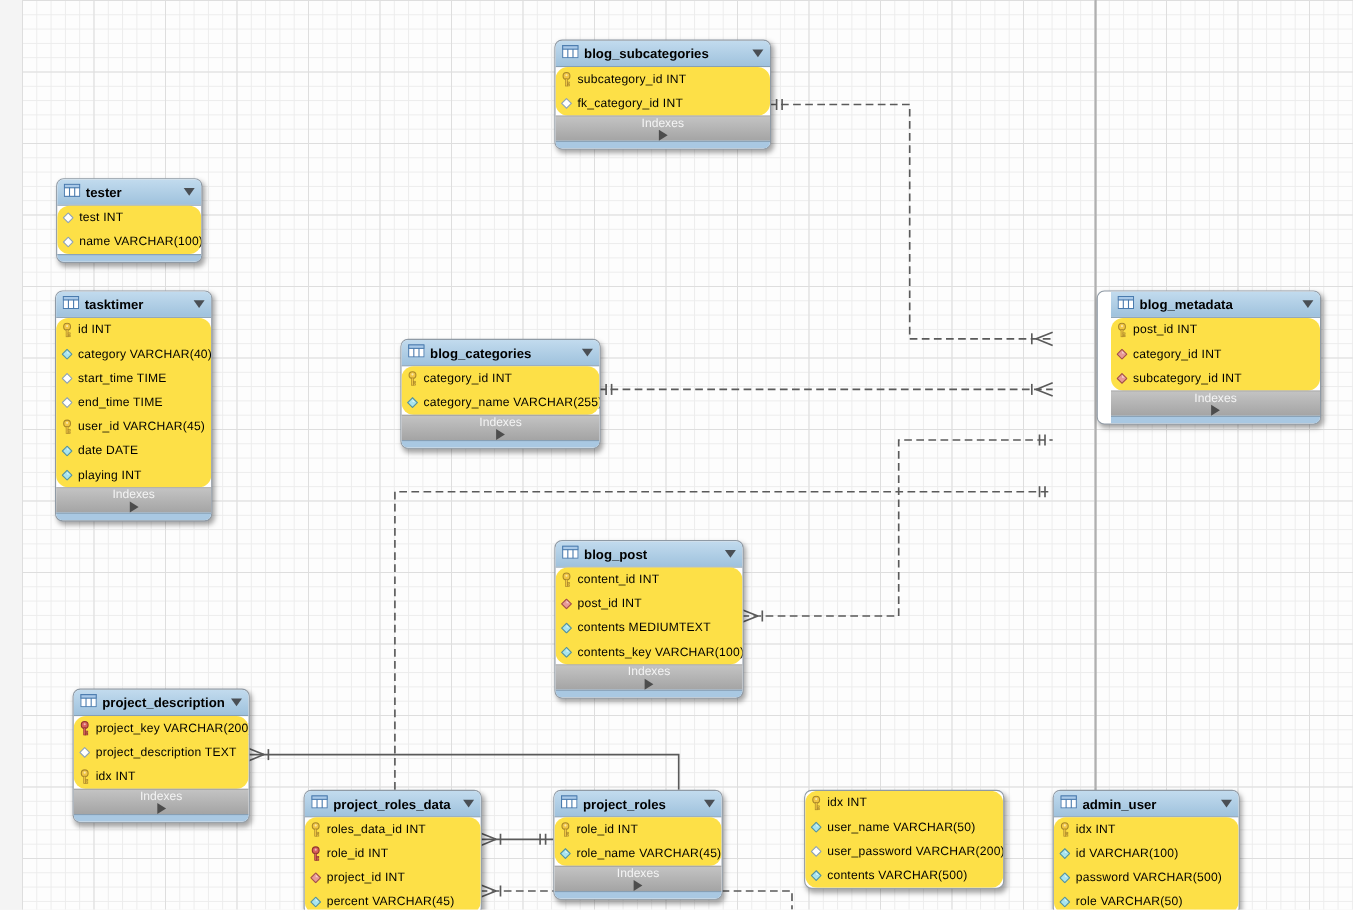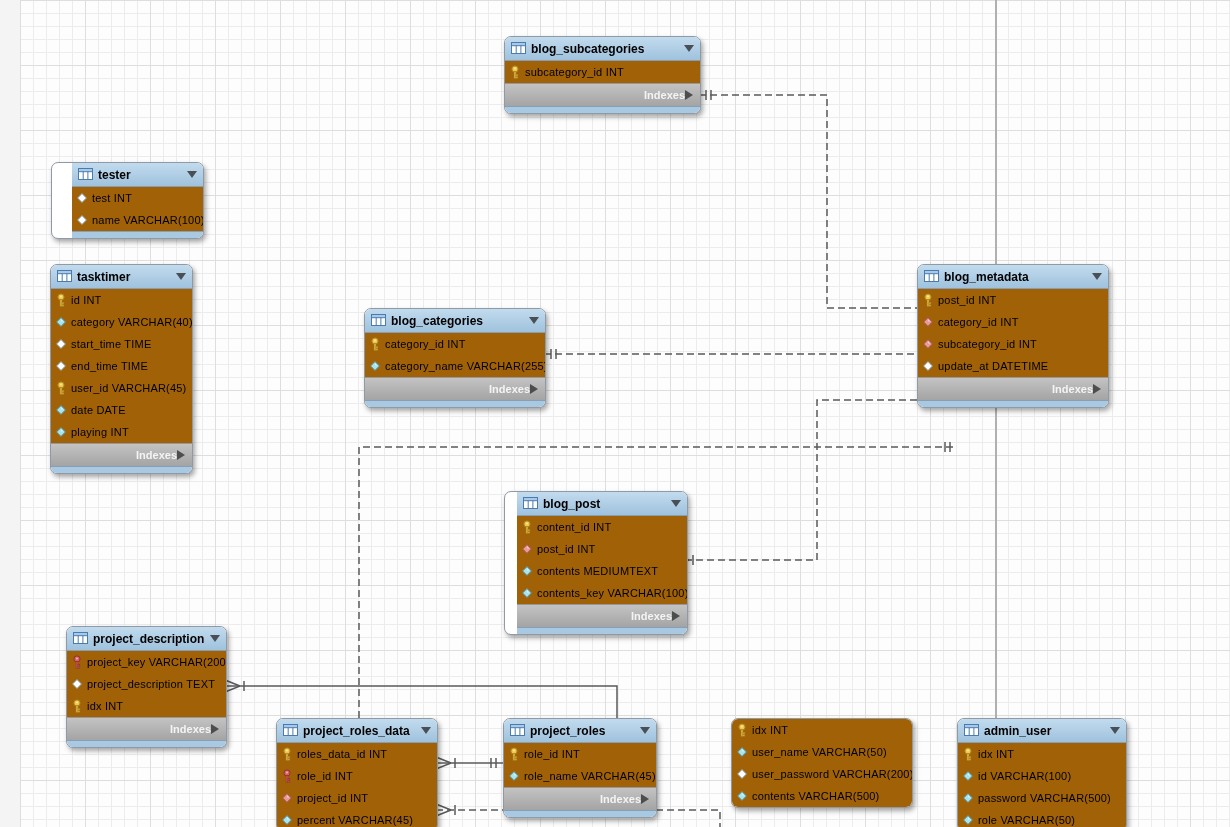--- a/index.html
+++ b/index.html
@@ -23,28 +23,28 @@
     background:#fff;overflow:hidden;
     font-size:11px;color:#000;
   }
   .db-header{
     height:23px;display:flex;align-items:center;gap:5px;padding:0 6px;
     background:linear-gradient(#c2dbee,#9fc2dd);
     border-bottom:1px solid #879fb4;
   }
   .db-title{font-weight:bold;font-size:12px;flex:1 1 auto;white-space:nowrap;overflow:hidden;}
   .tri-down{width:0;height:0;border-left:5px solid transparent;border-right:5px solid transparent;border-top:7px solid #4a4f55;flex:0 0 auto;}
-  .db-rows{background:#a16207;}
+  .db-rows{background:#fde047;border-radius:11px;}
   .db-row{height:22px;display:flex;align-items:center;gap:5px;padding:0 5px;white-space:nowrap;letter-spacing:.2px;}
   .db-row .col-icon{flex:0 0 auto;display:flex;align-items:center;}
   .db-indexes{
     height:22px;display:flex;align-items:center;justify-content:flex-end;padding:0 7px;
     background:linear-gradient(#c3c3c3,#a4a4a4);
     border-top:1px solid #979797;
-    color:#f4f4f4;font-weight:bold;
+    color:#f4f4f4;font-weight:normal;flex-direction:column;
   }
   .tri-right{width:0;height:0;border-top:5px solid transparent;border-bottom:5px solid transparent;border-left:8px solid #4d4d4d;}
   .db-footer-strip{height:6px;background:#a9c8e2;border-top:1px solid #879fb4;}
 </style>
 </head>
 <body>
 
 <div class="canvas">
   <div class="page-line" style="left: 975px;"></div>
 <svg class="rel-layer" width="1230" height="827">
@@ -117,28 +117,37 @@
             <svg width="10" height="14" viewBox="0 0 10 14">
               <circle cx="5" cy="4" r="3.1" fill="#f2c744" stroke="#a8862a"></circle>
               <circle cx="5" cy="3.4" r="1" fill="#ffffff" fill-opacity="0.55"></circle>
               <rect x="4.1" y="6.6" width="1.8" height="6.6" fill="#f2c744" stroke="#a8862a" stroke-width="0.6"></rect>
               <rect x="5.9" y="9.6" width="1.9" height="1.3" fill="#f2c744" stroke="#a8862a" stroke-width="0.6"></rect>
               <rect x="5.9" y="11.8" width="1.9" height="1.3" fill="#f2c744" stroke="#a8862a" stroke-width="0.6"></rect>
             </svg>
           </span>
           <span>subcategory_id INT</span>
         </div>
+        <div class="db-row">
+          <span class="col-icon">
+            <svg width="10" height="10" viewBox="0 0 10 10">
+              <polygon points="5,0.6 9.4,5 5,9.4 0.6,5" fill="#ffffff" stroke="#8fa3b5"></polygon>
+              <polygon points="5,2 7.5,4.4 5,4.4" fill="#ffffff" fill-opacity="0.5"></polygon>
+            </svg>
+          </span>
+          <span>fk_category_id INT</span>
+        </div>
       </div>
     <div class="db-indexes">
       <span>Indexes</span>
       <span class="tri-right"></span>
     </div>
     <div class="db-footer-strip"></div>
   </div>
-    <div class="db-table" style="left: 31px; top: 162px; width: 131px; padding-left: 20px;">
+    <div class="db-table" style="left: 31px; top: 162px; width: 131px;">
     <div class="db-header">
       <span class="col-icon">
         <svg width="15" height="12" viewBox="0 0 15 12">
           <rect x="0.5" y="0.5" width="14" height="11" fill="#ffffff" stroke="#4a7bae"></rect>
           <rect x="0.5" y="0.5" width="14" height="3.2" fill="#a9c9e8" stroke="#4a7bae"></rect>
           <line x1="5.2" y1="3.5" x2="5.2" y2="11.5" stroke="#4a7bae"></line>
           <line x1="9.9" y1="3.5" x2="9.9" y2="11.5" stroke="#4a7bae"></line>
         </svg>
       </span>
       <span class="db-title">tester</span>
@@ -292,21 +301,21 @@
           </span>
           <span>category_name VARCHAR(255)</span>
         </div>
       </div>
     <div class="db-indexes">
       <span>Indexes</span>
       <span class="tri-right"></span>
     </div>
     <div class="db-footer-strip"></div>
   </div>
-    <div class="db-table" style="left: 897px; top: 264px; width: 190px;">
+    <div class="db-table" style="left: 977px; top: 264px; width: 190px; padding-left: 12px;">
     <div class="db-header">
       <span class="col-icon">
         <svg width="15" height="12" viewBox="0 0 15 12">
           <rect x="0.5" y="0.5" width="14" height="11" fill="#ffffff" stroke="#4a7bae"></rect>
           <rect x="0.5" y="0.5" width="14" height="3.2" fill="#a9c9e8" stroke="#4a7bae"></rect>
           <line x1="5.2" y1="3.5" x2="5.2" y2="11.5" stroke="#4a7bae"></line>
           <line x1="9.9" y1="3.5" x2="9.9" y2="11.5" stroke="#4a7bae"></line>
         </svg>
       </span>
       <span class="db-title">blog_metadata</span>
@@ -335,38 +344,29 @@
           <span>category_id INT</span>
         </div>
         <div class="db-row">
           <span class="col-icon">
             <svg width="10" height="10" viewBox="0 0 10 10">
               <polygon points="5,0.6 9.4,5 5,9.4 0.6,5" fill="#e89a96" stroke="#a34f4b"></polygon>
               <polygon points="5,2 7.5,4.4 5,4.4" fill="#ffffff" fill-opacity="0.5"></polygon>
             </svg>
           </span>
           <span>subcategory_id INT</span>
-        </div>
-        <div class="db-row">
-          <span class="col-icon">
-            <svg width="10" height="10" viewBox="0 0 10 10">
-              <polygon points="5,0.6 9.4,5 5,9.4 0.6,5" fill="#ffffff" stroke="#8fa3b5"></polygon>
-              <polygon points="5,2 7.5,4.4 5,4.4" fill="#ffffff" fill-opacity="0.5"></polygon>
-            </svg>
-          </span>
-          <span>update_at DATETIME</span>
         </div>
       </div>
     <div class="db-indexes">
       <span>Indexes</span>
       <span class="tri-right"></span>
     </div>
     <div class="db-footer-strip"></div>
   </div>
-    <div class="db-table" style="left: 484px; top: 491px; width: 170px; padding-left: 12px;">
+    <div class="db-table" style="left: 484px; top: 491px; width: 170px;">
     <div class="db-header">
       <span class="col-icon">
         <svg width="15" height="12" viewBox="0 0 15 12">
           <rect x="0.5" y="0.5" width="14" height="11" fill="#ffffff" stroke="#4a7bae"></rect>
           <rect x="0.5" y="0.5" width="14" height="3.2" fill="#a9c9e8" stroke="#4a7bae"></rect>
           <line x1="5.2" y1="3.5" x2="5.2" y2="11.5" stroke="#4a7bae"></line>
           <line x1="9.9" y1="3.5" x2="9.9" y2="11.5" stroke="#4a7bae"></line>
         </svg>
       </span>
       <span class="db-title">blog_post</span>

